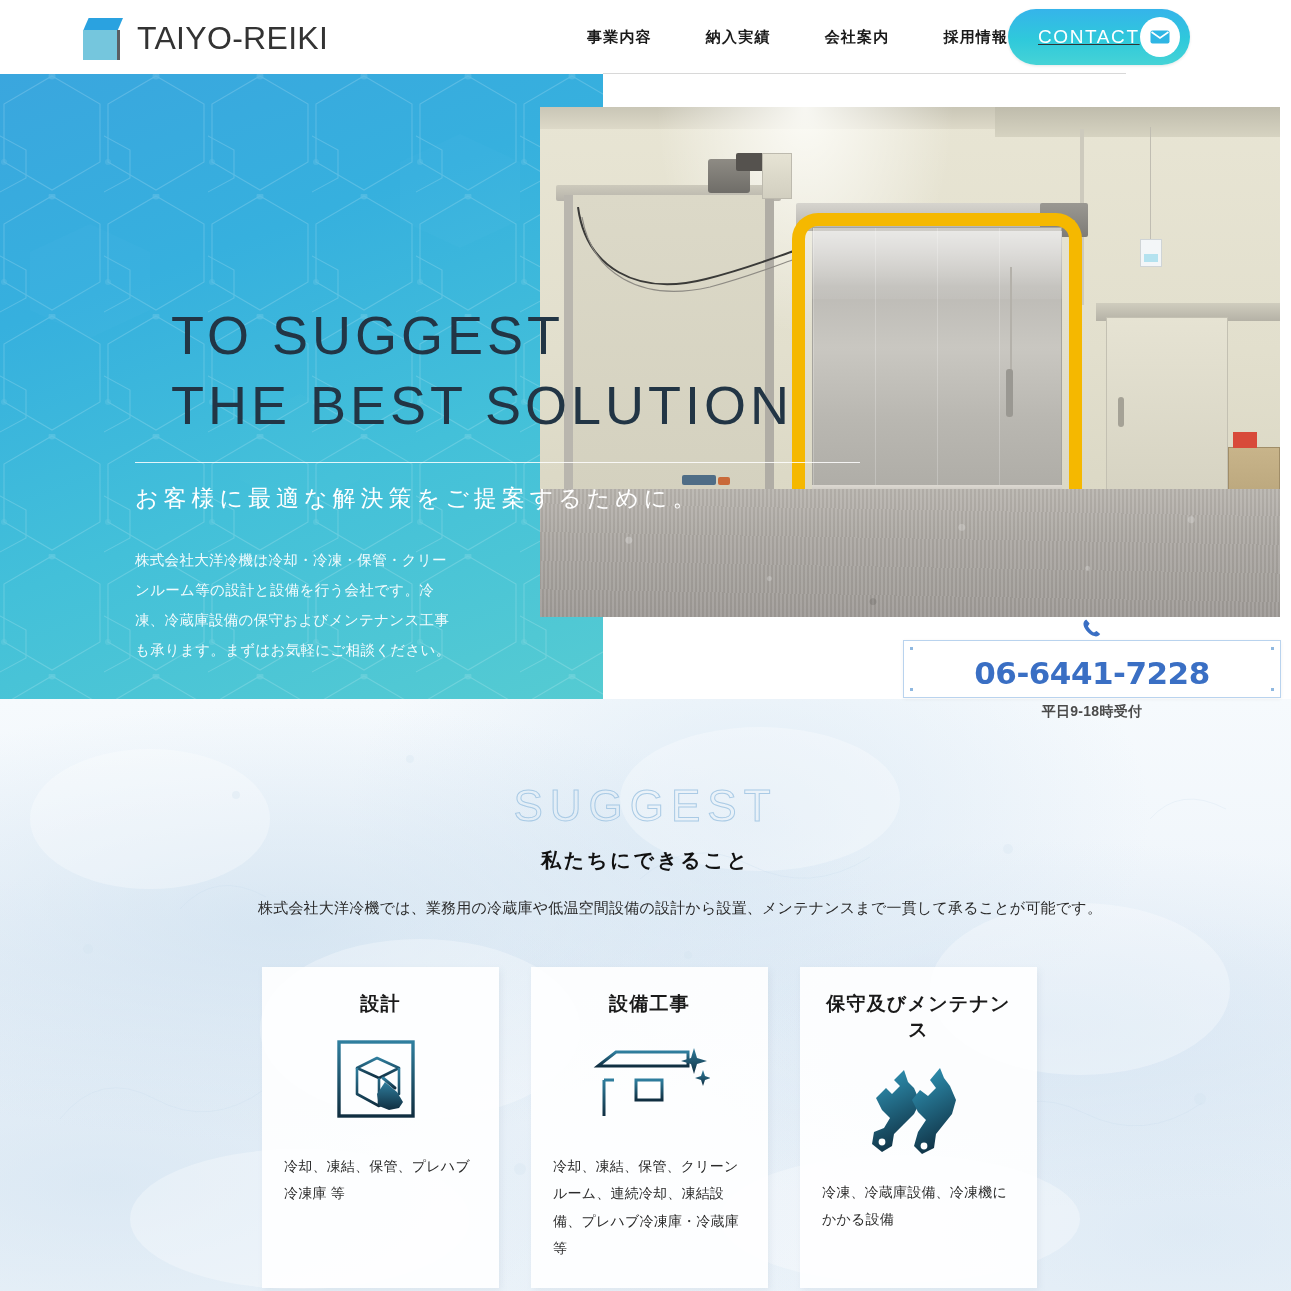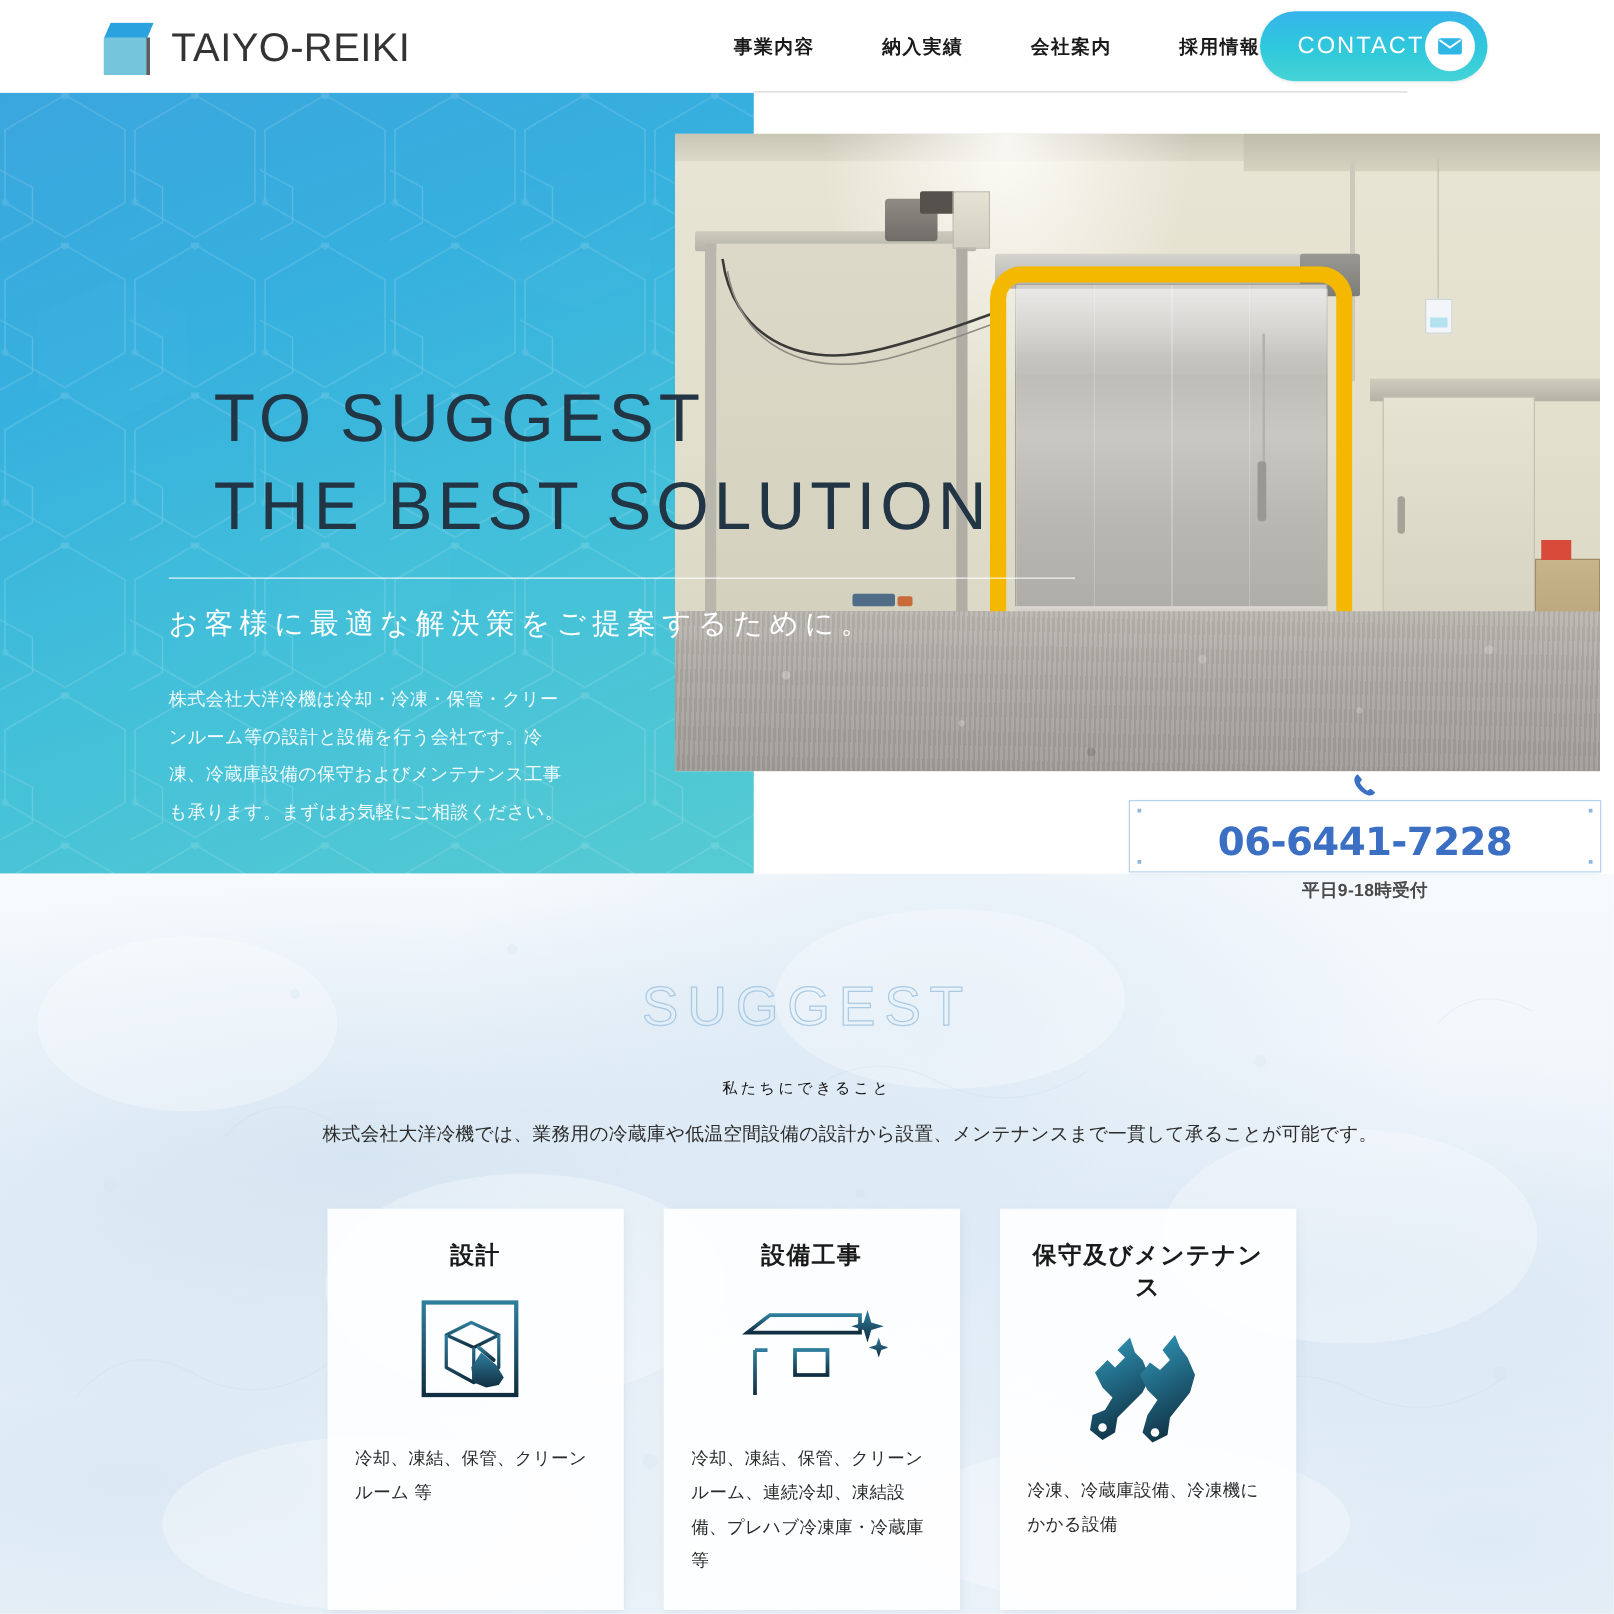--- a/index.html
+++ b/index.html
@@ -52,20 +52,21 @@
     font-size:15px; color:#1a1a1a; font-weight:700; letter-spacing:1.2px;
     padding:0 27px; white-space:nowrap; cursor:pointer;text-align:right;
   }
 
   .contact-btn{
     position:absolute; left:1008px; top:9px; width:182px; height:56px;
     border-radius:28px;
     background:linear-gradient(180deg,#35b4ea 0%,#2fc9db 55%,#46d3d6 100%);
     display:flex; align-items:center; cursor:pointer;
     box-shadow:0 1px 3px rgba(0,0,0,.10);
+    text-decoration:underline;
   }
   .contact-btn .label{
     color:#fff; font-size:19px; letter-spacing:1.6px; font-weight:400;
     margin-left:30px;
   }
   .mail-circle{
     position:absolute; right:10px; top:8px; width:40px; height:40px;
     border-radius:50%; background:#fff;
     display:flex; align-items:center; justify-content:center;
   }
@@ -234,21 +235,21 @@
   .frost{ position:absolute; inset:0; opacity:.55; }
 
   .svc-heading{ position:absolute; left:0; top:82px; width:1291px; text-align:center; }
   .svc-en{
     font-size:44px; letter-spacing:7px; font-weight:300;
     color:transparent;
     -webkit-text-stroke:1px #9fc4e2;
     opacity:.85;
   }
   .svc-jp{
-    margin-top:31px; font-size:12px; font-weight:400; color:#111;
+    margin-top:16px; font-size:20px; font-weight:700; color:#111;
     letter-spacing:2.8px;
   }
   .svc-lead{
     position:absolute; left:258px; top:193px; width:985px;
     font-size:15px; line-height:2.1; color:#2b2b2b; letter-spacing:.2px;
   }
 
   .cards{
     position:absolute; left:262px; top:268px; width:775px;
     display:flex; gap:32px;
@@ -441,21 +442,21 @@
           <g fill="none" stroke="url(#g1)" stroke-width="2.6" stroke-linejoin="round">
             <polygon points="24,32 44,22 66,32 46,42"></polygon>
             <path d="M24,32 L24,58 L46,70 L46,42"></path>
             <path d="M66,32 L66,58 L46,70"></path>
             <path d="M46,42 L46,70"></path>
           </g>
           <path d="M52 46 L64 56 L70 66 L66 72 L56 74 L46 70 L44 58 Z" fill="url(#g1)"></path>
           <path d="M50 42 L62 52" stroke="url(#g1)" stroke-width="3" stroke-linecap="round"></path>
         </svg>
       </div>
-      <div class="card-desc">冷却、凍結、保管、クリーンルーム 等</div>
+      <div class="card-desc">冷却、凍結、保管、プレハブ冷凍庫 等</div>
     </div>
 
     <div class="card card-2">
       <div class="card-title">設備工事</div>
       <div class="card-icon">
         <svg width="120" height="96" viewBox="0 0 120 96" aria-hidden="true">
           <defs>
             <linearGradient id="g2" x1="0" y1="0" x2="0" y2="1">
               <stop offset="0%" stop-color="#2f7e9e"></stop>
                 <stop offset="100%" stop-color="#102e40"></stop>

